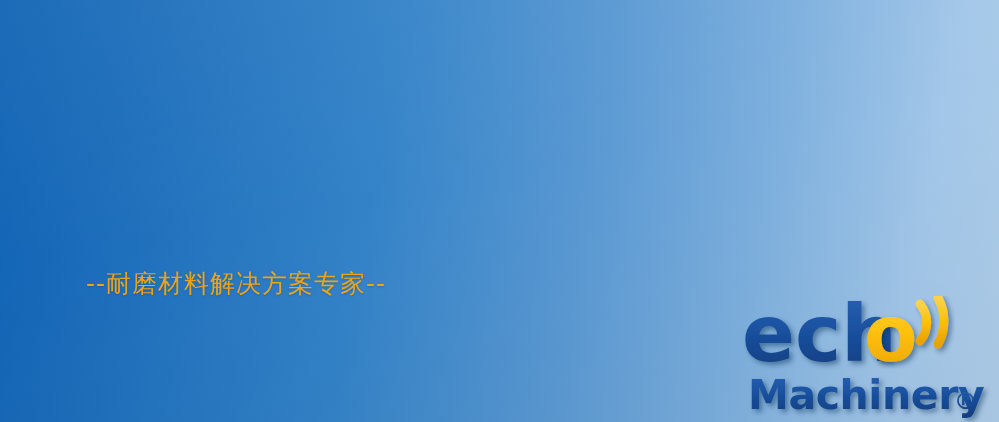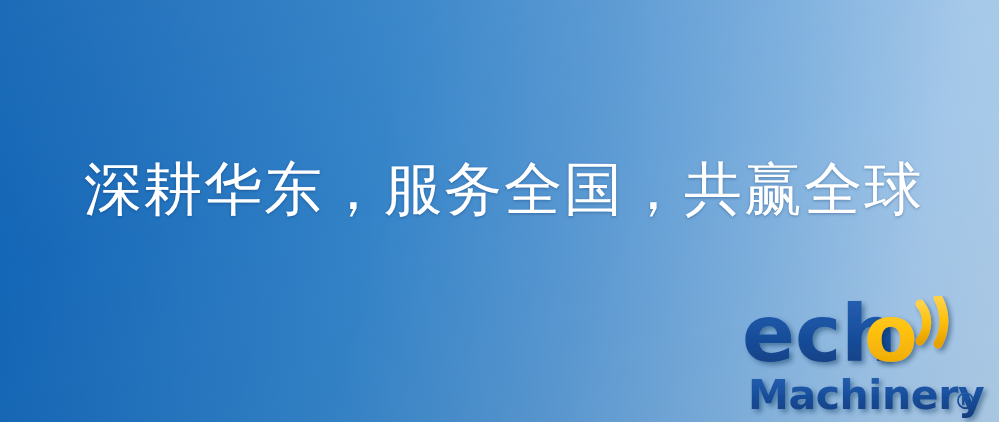--- a/index.html
+++ b/index.html
@@ -79,22 +79,22 @@
     height: 126px;
   }
 </style>
 </head>
 <body>
 
 <div id="banner">
 
   <div id="sheen"></div>
 
-  <div id="headline">深耕华东，服务全国，共赢全球</div>
 
+  <div id="subtitle">--耐磨材料解决方案专家--</div>
 
   <div id="logo">
     <svg id="logo-svg" viewBox="0 0 255 126" xmlns="http://www.w3.org/2000/svg">
       <defs>
         <linearGradient id="gBlue" x1="0" y1="0" x2="0" y2="1">
           <stop offset="0%" stop-color="#2a62b4"></stop>
           <stop offset="45%" stop-color="#1a51a0"></stop>
           <stop offset="100%" stop-color="#123b7c"></stop>
         </linearGradient>
         <linearGradient id="gYellow" x1="0" y1="0" x2="0" y2="1">

